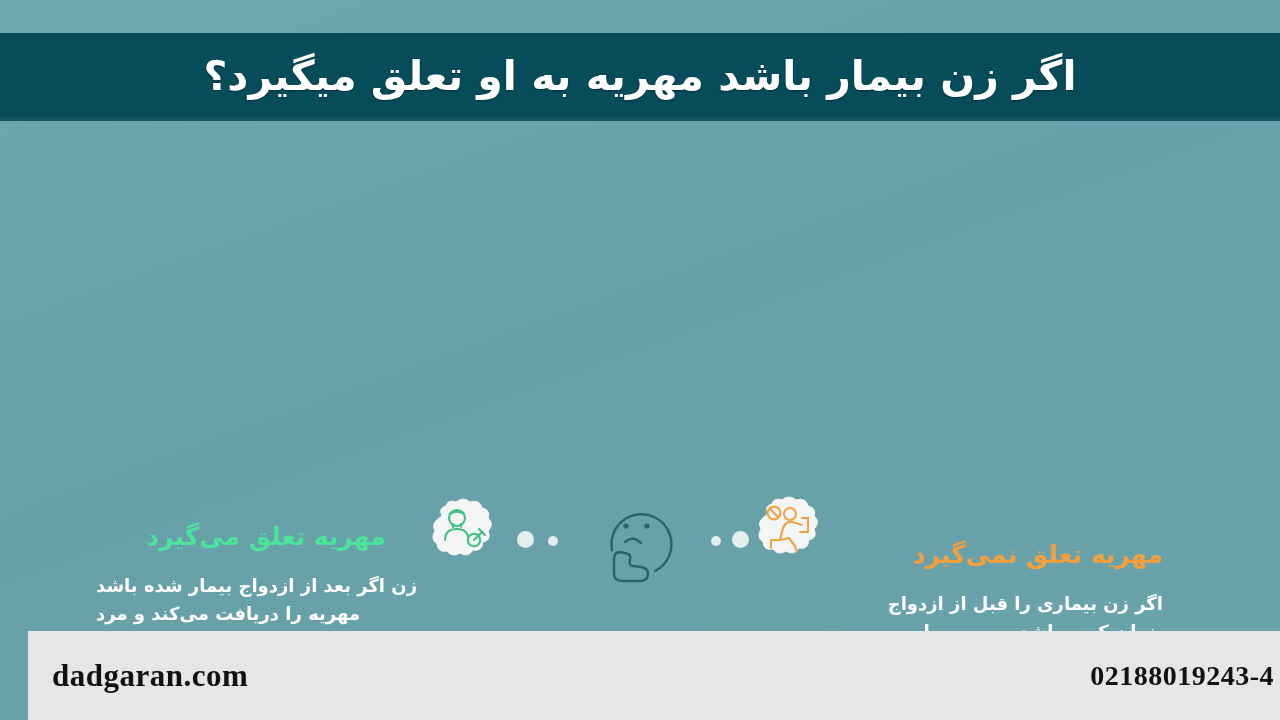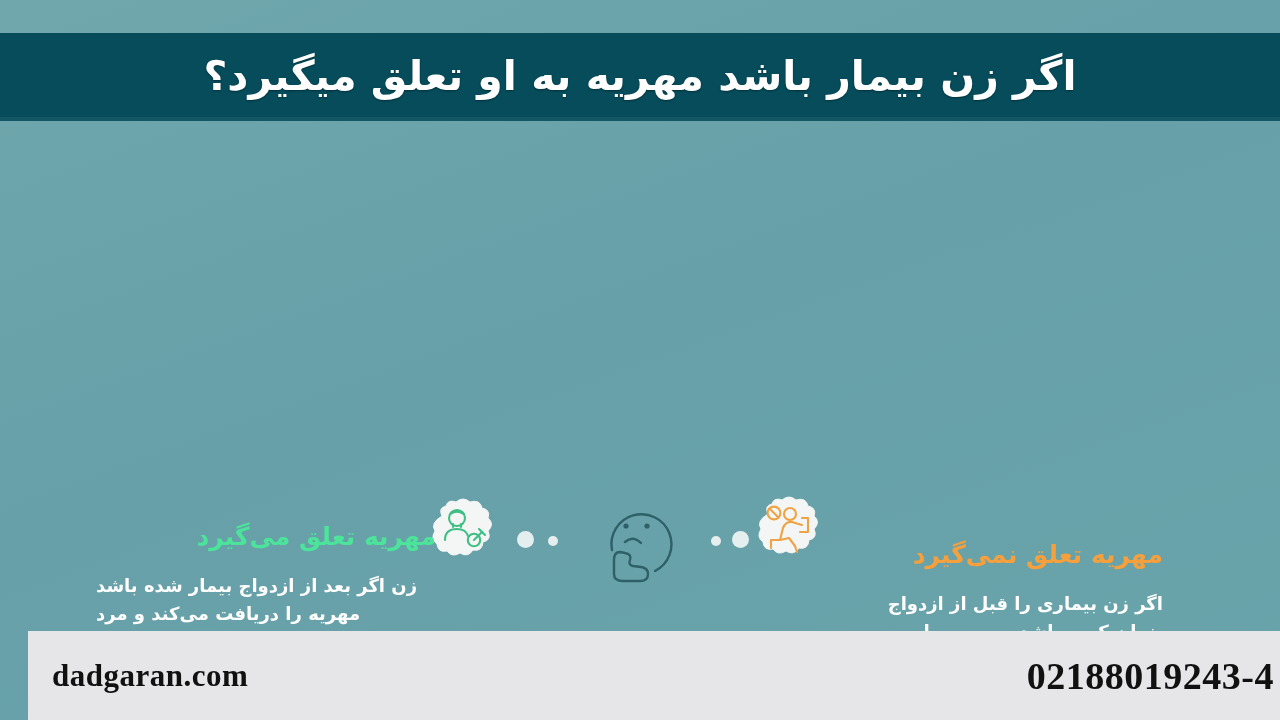--- a/index.html
+++ b/index.html
@@ -103,21 +103,21 @@
   .col.right { left: 843px; top: 416px; width: 320px; text-align: right; }
 
   .col-heading {
     font-family: "DejaVu Sans", "Liberation Sans", sans-serif;
     font-size: 25px;
     font-weight: bold;
     line-height: 1.35;
     margin: 0 0 18px 0;
     white-space: nowrap;
   }
-  .col.left  .col-heading { color: #4ce39b; text-align: right; }
+  .col.left  .col-heading { color: #4ce39b; text-align: center; }
   .col.right .col-heading { color: #f5a03c; text-align: right; }
 
   .col-body {
     font-family: "DejaVu Sans", "Liberation Sans", sans-serif;
     font-size: 18px;
     font-weight: bold;
     color: #ffffff;
     line-height: 1.55;
     margin: 0;
   }
@@ -140,21 +140,21 @@
   }
   .footer-site,
   .footer-phone {
     font-family: "Liberation Serif", "DejaVu Serif", serif;
     font-weight: bold;
     color: #111111;
     font-size: 31px;
     letter-spacing: 0.5px;
   }
   .footer-site  { margin-left: 24px; }
-  .footer-phone { margin-right: 34px; font-size: 38px; }
+  .footer-phone { margin-right: 34px; font-size: 28px; }
 </style>
 </head>
 <body>
 
 <div class="poster">
 
   <div class="header-band">
     <div class="title">اگر زن بیمار باشد مهریه به او تعلق میگیرد؟</div>
   </div>
 

